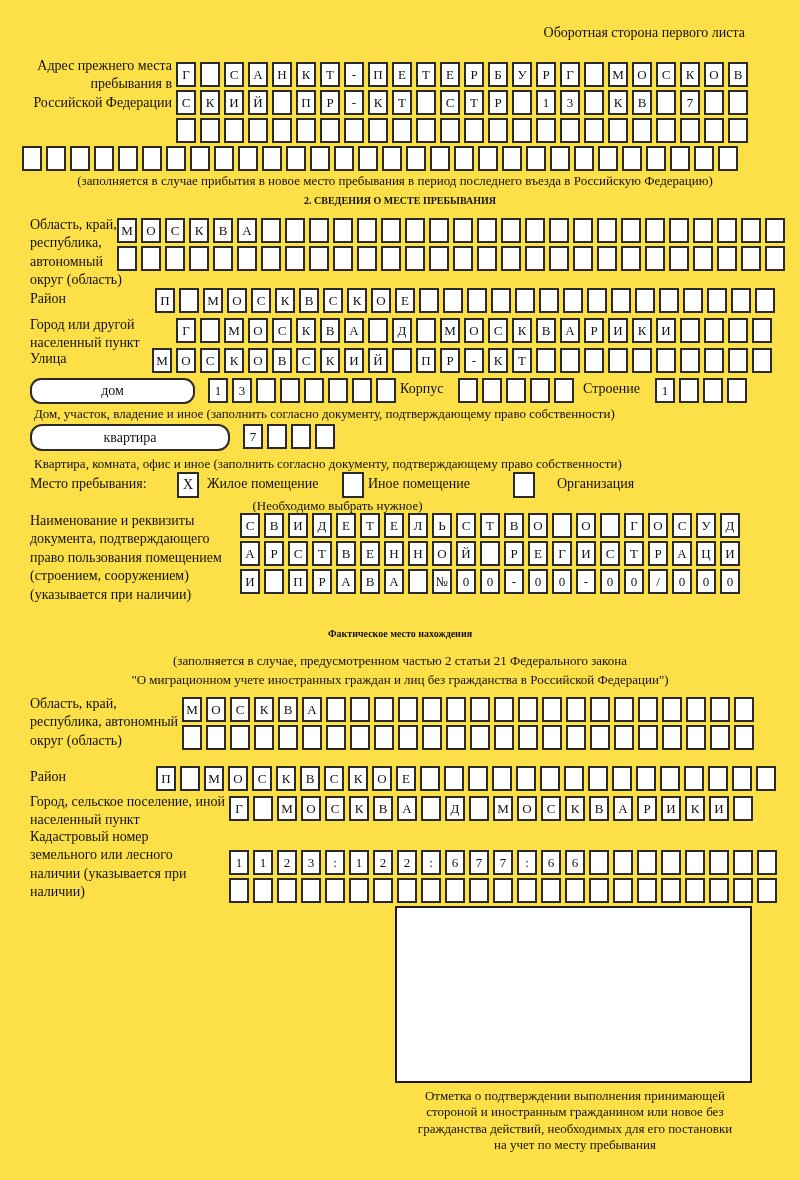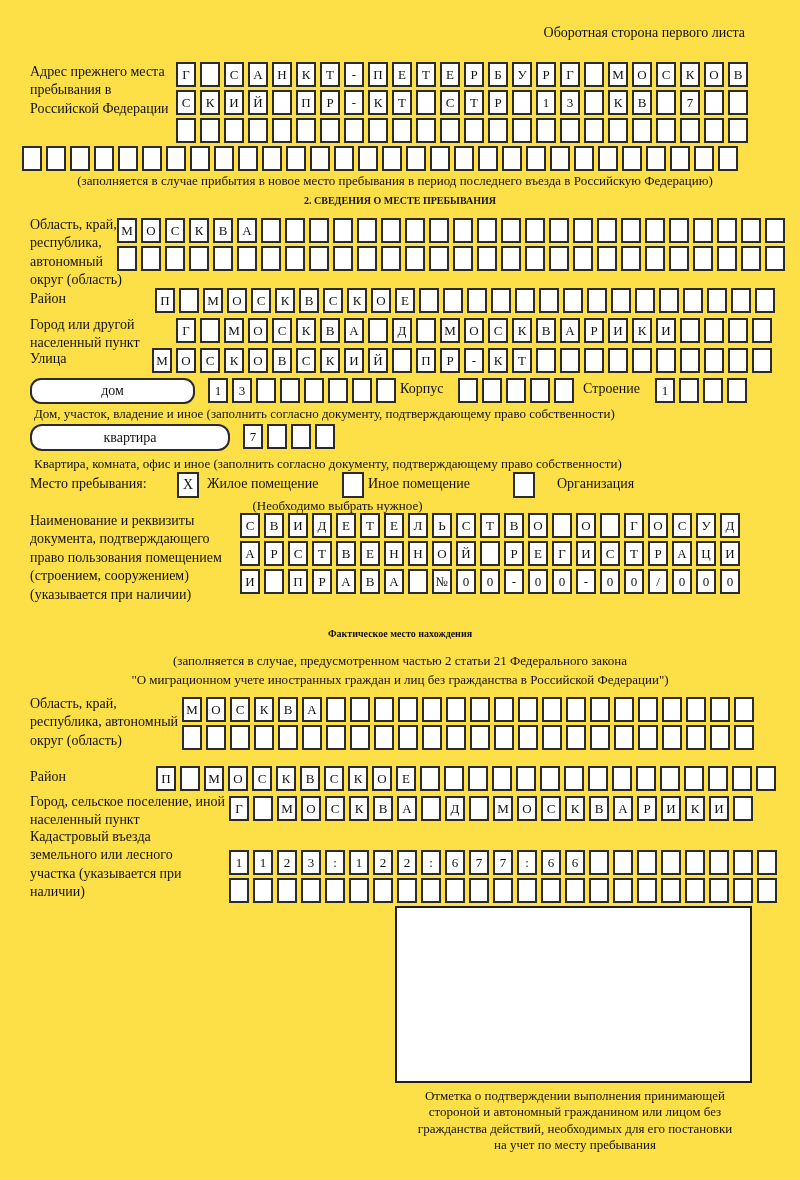--- a/index.html
+++ b/index.html
@@ -20,21 +20,21 @@
   .center{text-align:center;}
   .stampbox{border:2px solid #1e1e1e;box-sizing:border-box;background:#fff;}
 </style>
 </head>
 <body>
 
 <div class="page">
 
   <div class="abs lbl" style="top:24px;left:0;width:745px;text-align:right;">Оборотная сторона первого листа</div>
 
-  <div class="abs lbl" style="top:63px;left:30px;width:142px;">Адрес прежнего места пребывания в Российской Федерации</div>
+  <div class="abs lbl" style="top:57px;left:30px;width:142px;text-align:right;">Адрес прежнего места пребывания в Российской Федерации</div>
   <div class="abs cells" style="top:62px;left:176px;">
       <span class="cell">Г</span>
       <span class="cell"></span>
       <span class="cell">С</span>
       <span class="cell">А</span>
       <span class="cell">Н</span>
       <span class="cell">К</span>
       <span class="cell">Т</span>
       <span class="cell">-</span>
       <span class="cell">П</span>
@@ -517,21 +517,21 @@
       <span class="cell">К</span>
       <span class="cell">В</span>
       <span class="cell">А</span>
       <span class="cell">Р</span>
       <span class="cell">И</span>
       <span class="cell">К</span>
       <span class="cell">И</span>
       <span class="cell"></span>
     </div>
 
-  <div class="abs lbl" style="top:828px;left:30px;width:185px;">Кадастровый въезда земельного или лесного участка (указывается при наличии)</div>
+  <div class="abs lbl" style="top:828px;left:30px;width:185px;">Кадастровый номер земельного или лесного наличии (указывается при наличии)</div>
   <div class="abs cells" style="top:850px;left:229px;">
       <span class="cell">1</span>
       <span class="cell">1</span>
       <span class="cell">2</span>
       <span class="cell">3</span>
       <span class="cell">:</span>
       <span class="cell">1</span>
       <span class="cell">2</span>
       <span class="cell">2</span>
       <span class="cell">:</span>
@@ -572,18 +572,18 @@
       <span class="cell"></span>
       <span class="cell"></span>
       <span class="cell"></span>
       <span class="cell"></span>
       <span class="cell"></span>
     </div>
 
   <div class="abs stampbox" style="top:906px;left:395px;width:357px;height:177px;"></div>
   <div class="abs cap center" style="top:1088px;left:385px;width:380px;">
     <div>Отметка о подтверждении выполнения принимающей</div>
-    <div>стороной и автономный гражданином или лицом без</div>
+    <div>стороной и иностранным гражданином или новое без</div>
     <div>гражданства действий, необходимых для его постановки</div>
     <div>на учет по месту пребывания</div>
   </div>
 
 </div>
 
 </body></html>

